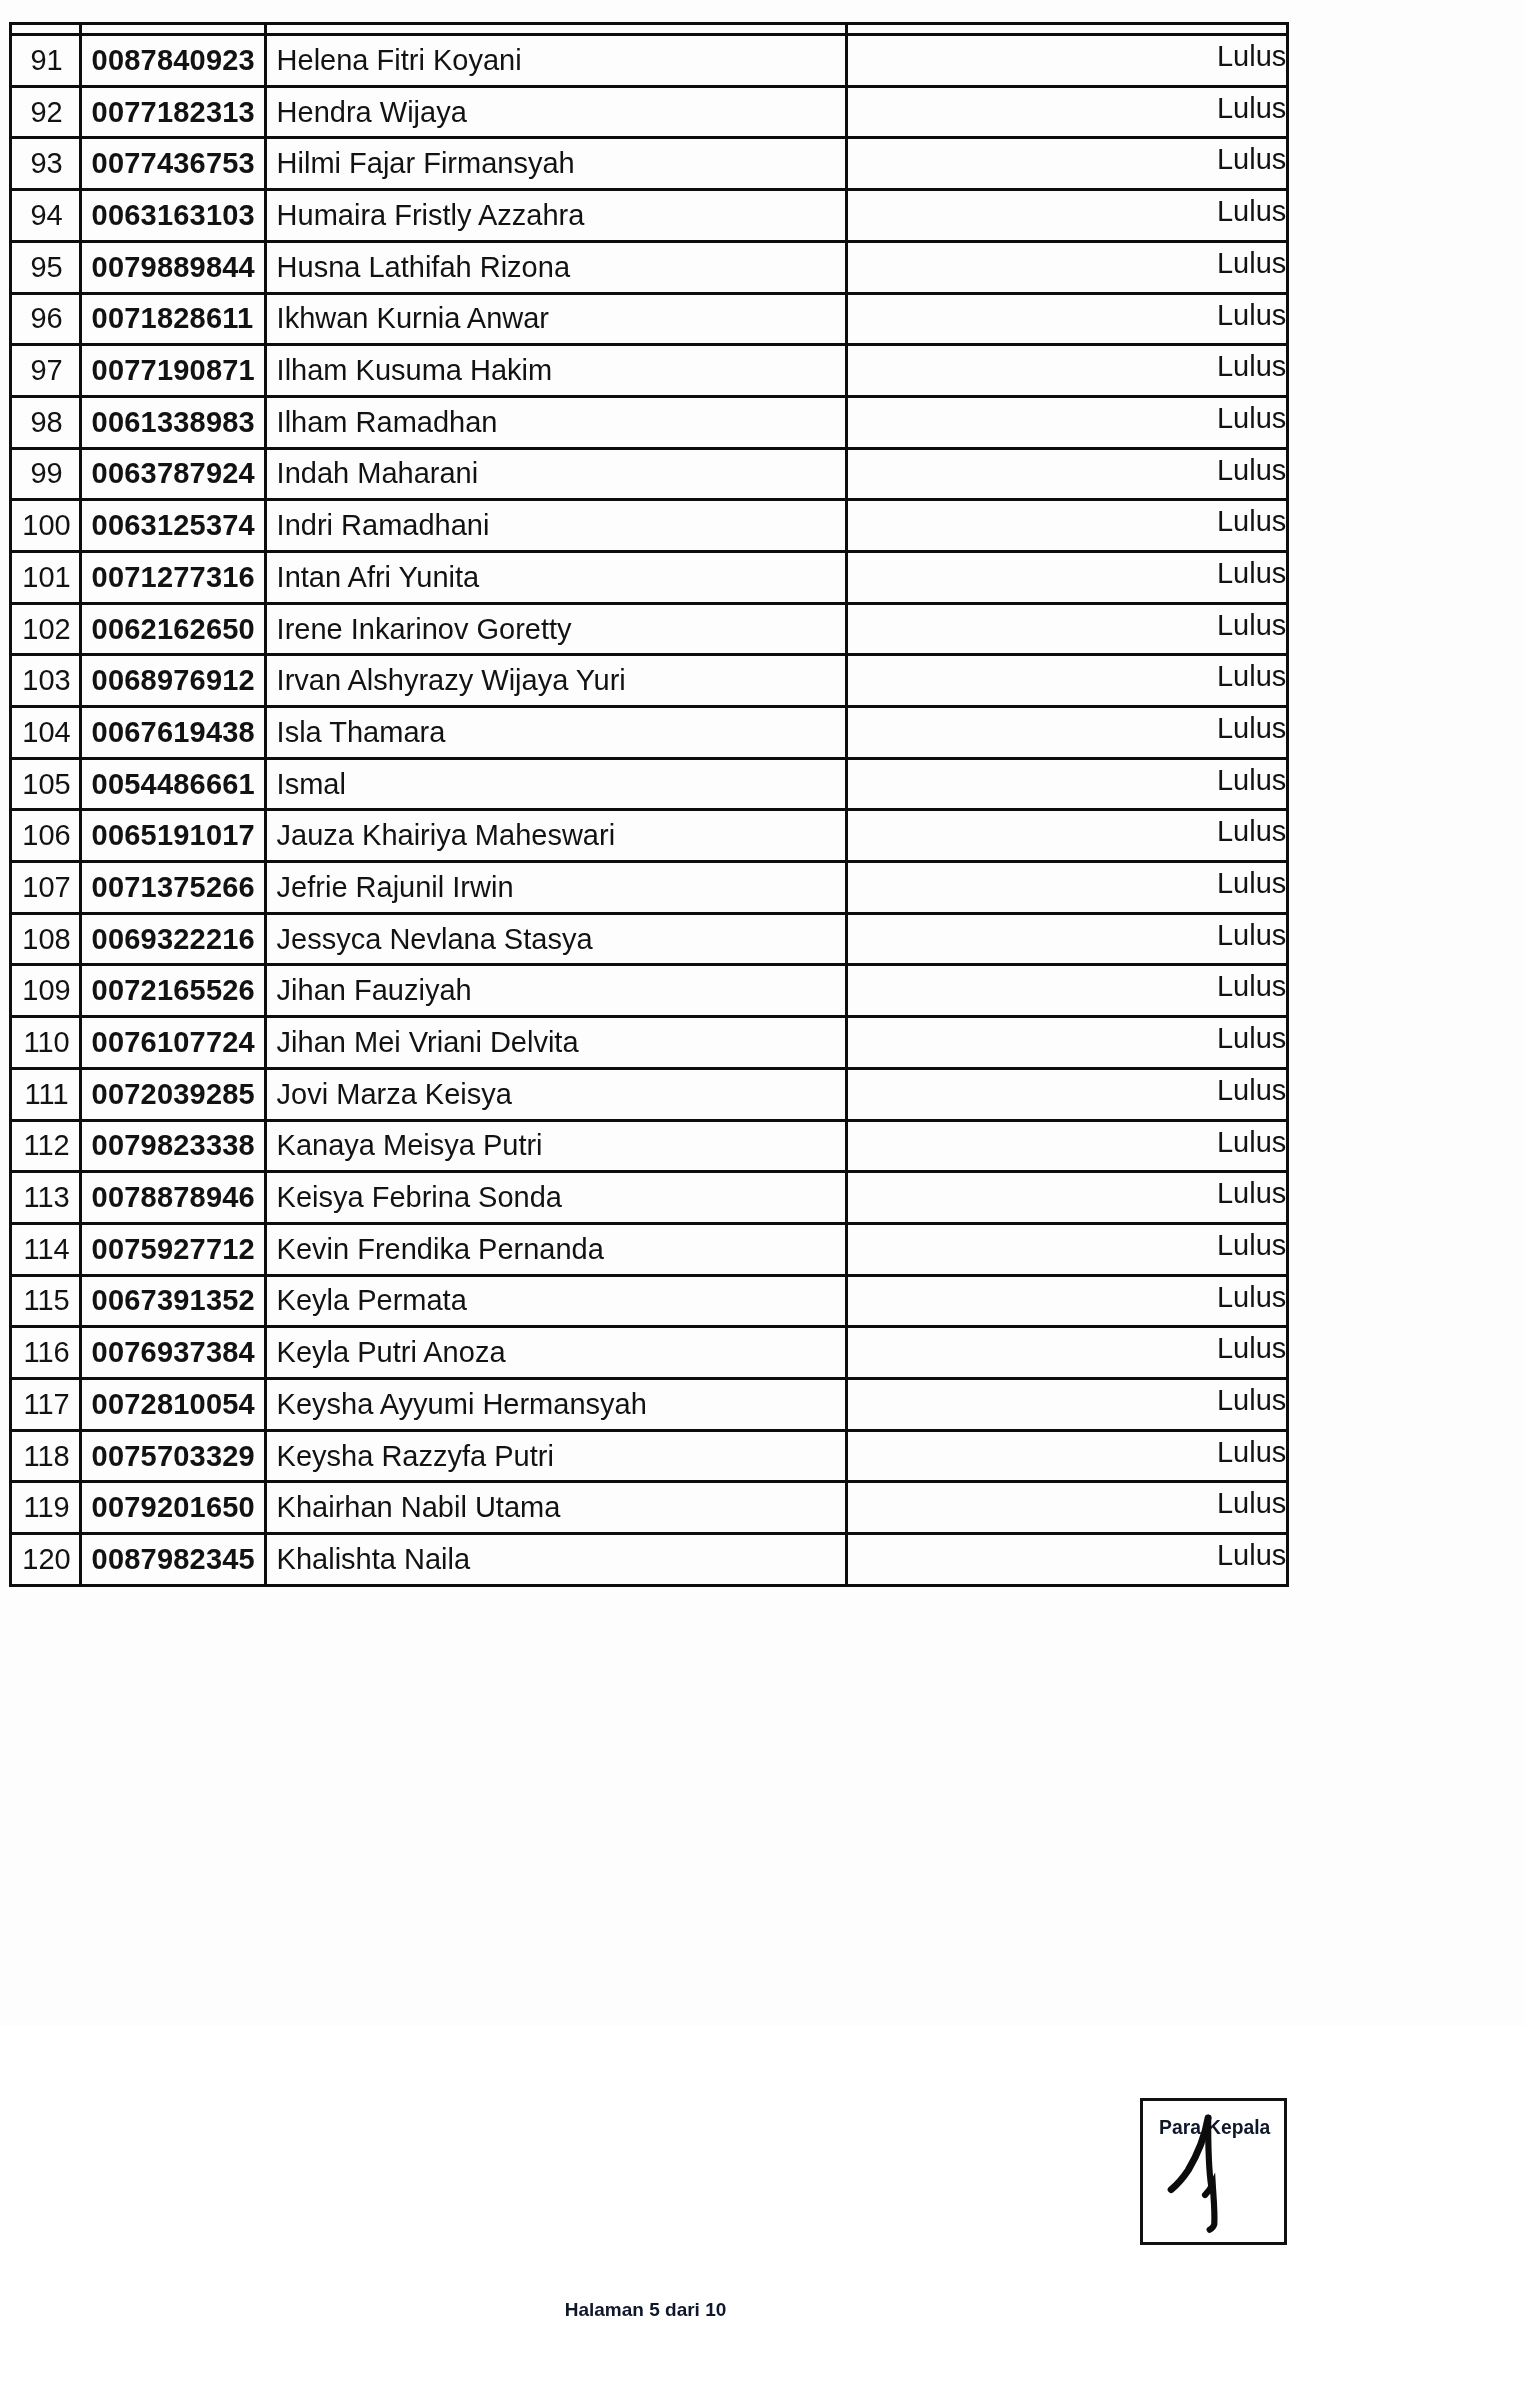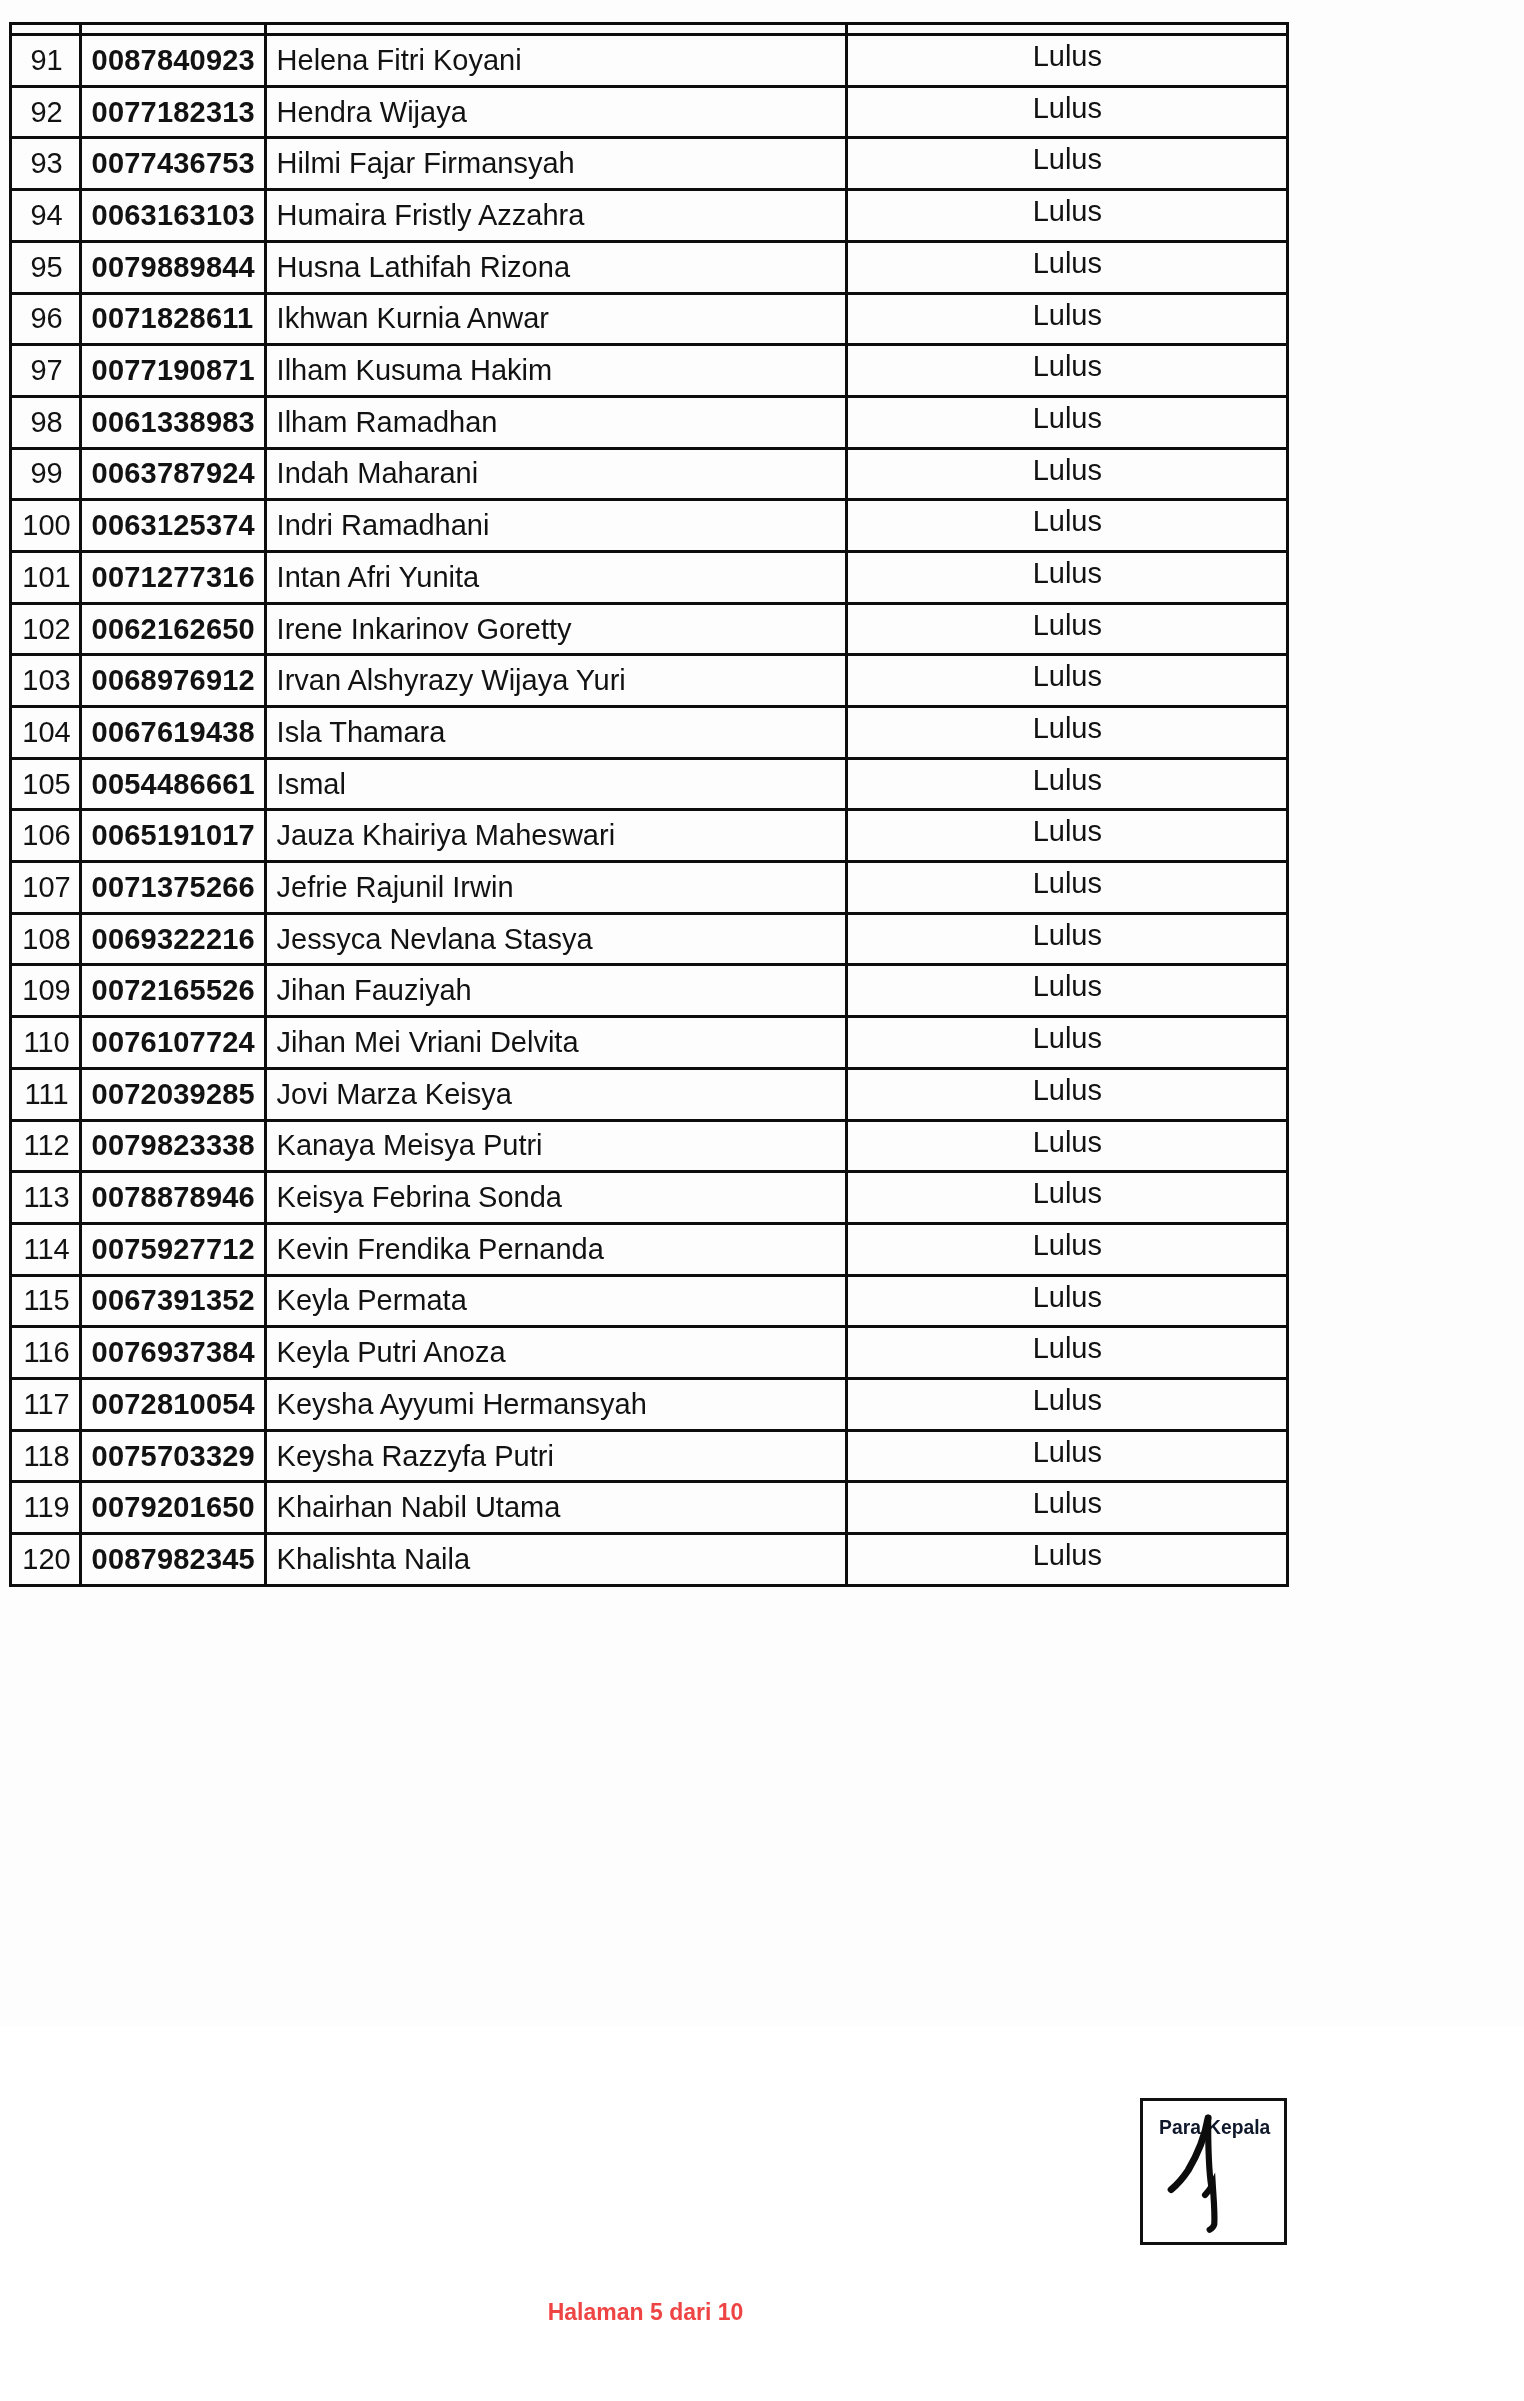--- a/index.html
+++ b/index.html
@@ -63,21 +63,21 @@
       text-align: left;
       padding-left: 9.3px;
       letter-spacing: 0.2px;
       font-weight: bold;
     }
     .results-table td.name {
       text-align: left;
       padding-left: 9.3px;
     }
     .results-table td.status {
-      text-align: center;
+      text-align: right;
       padding-bottom: 7.7px;
       line-height: 33px;
     }
     .results-table tbody tr:last-child td {
       border-bottom-width: 3.9px;
     }
 
     
     .sign-box {
       position: absolute;
@@ -111,22 +111,22 @@
 
     
     .page-footer {
       position: absolute;
       left: 541px;
       top: 2299px;
       width: 209px;
       text-align: center;
       font-family: "Liberation Sans", "DejaVu Sans", sans-serif;
       font-weight: bold;
-      font-size: 23px;
-      color: #ef4444;
+      font-size: 19px;
+      color: #0f172a;
     }
   </style>
 </head>
 <body>
 
 <div class="page">
 
   <table class="results-table">
     <colgroup>
       <col class="c-no">

